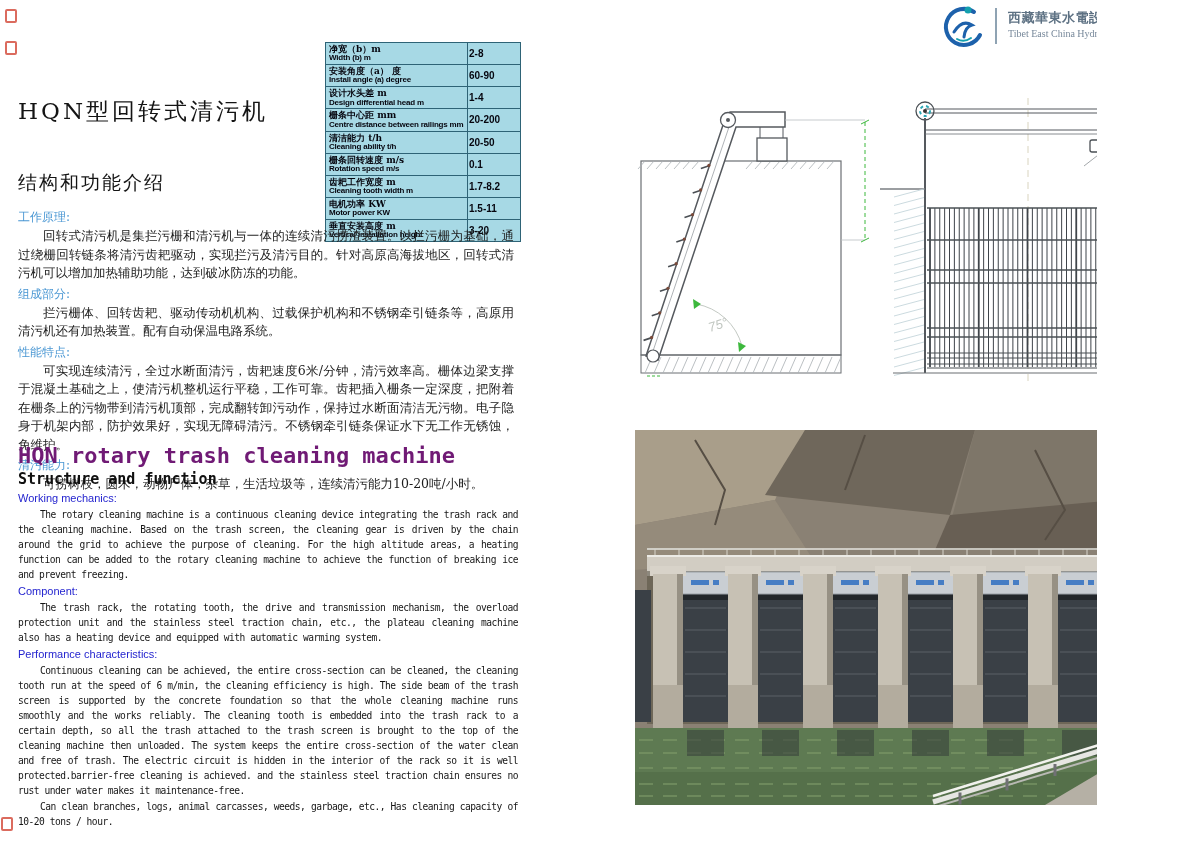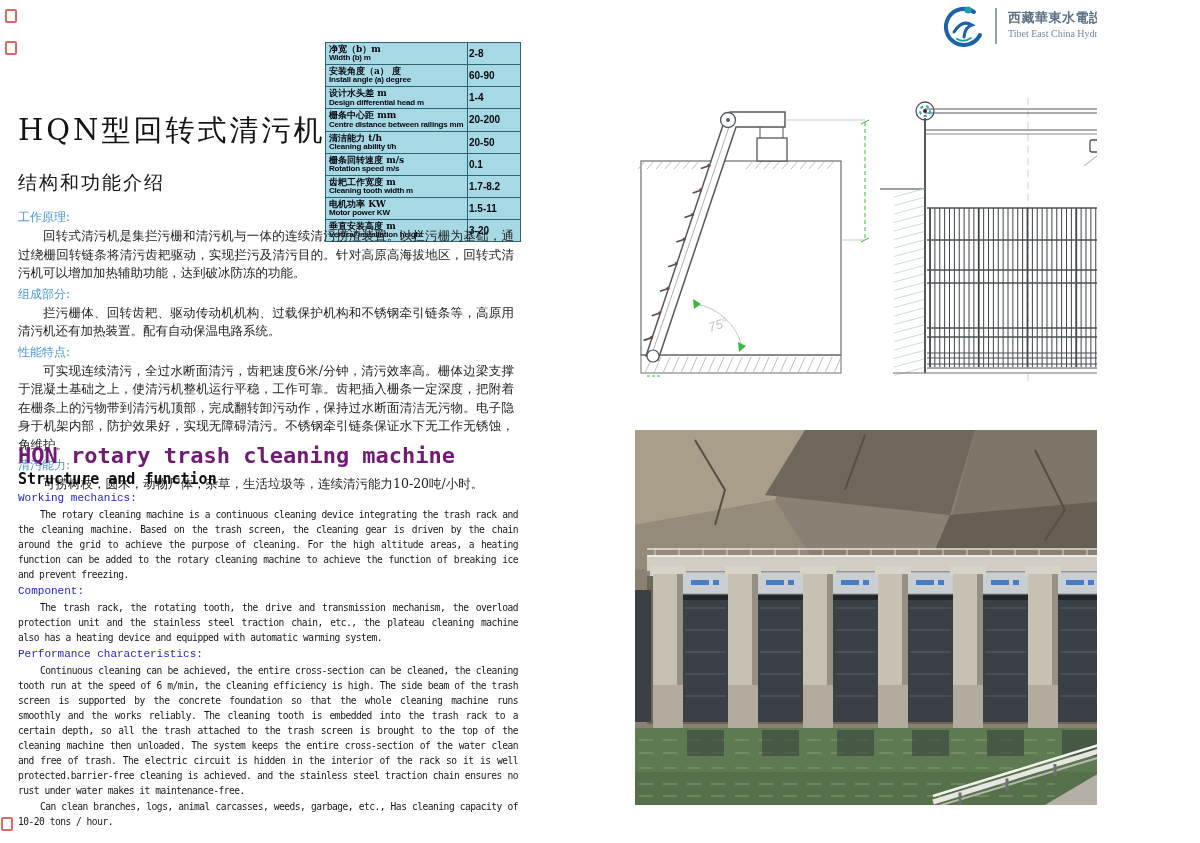--- a/index.html
+++ b/index.html
@@ -22,41 +22,41 @@
   .spec-table{position:absolute;left:325px;top:42px;width:196px;border-collapse:collapse;}
   .spec-table td{border:1px solid #2e6376;background:#a7d9e5;vertical-align:middle;}
   .spec-table .lbl{padding:1px 3px;}
   .spec-table .lc{font-family:"DejaVu Serif","Liberation Serif",serif;font-weight:bold;
       font-size:9px;line-height:1.15;color:#06060f;}
   .spec-table .le{font-family:"Liberation Sans",sans-serif;font-weight:bold;
       font-size:8px;line-height:1.1;letter-spacing:-.2px;color:#06060f;}
   .spec-table .val{width:50px;text-align:left;font-weight:bold;font-size:10px;color:#06060f;}
 
   
-  .cn-title{position:absolute;left:18px;top:111px;
+  .cn-title{position:absolute;left:18px;top:96px;
       font-family:"DejaVu Serif","Liberation Serif",serif;
-      font-size:29px;letter-spacing:3px;color:#141414;}
+      font-size:23px;letter-spacing:3px;color:#141414;}
   .cn-heading{position:absolute;left:18px;top:170px;
       font-family:Liberation Mono, monospace;
       font-size:19px;letter-spacing:2px;color:#141414;}
   .cn-sections{position:absolute;left:18px;top:206px;width:496px;}
   .cn-label{font-family:"DejaVu Serif","Liberation Serif",serif;
       font-size:12px;color:#4a97d3;margin:3px 0 1px 0;}
   .cn-para{margin:0;font-family:"DejaVu Serif","Liberation Serif",serif;
       font-size:12.5px;line-height:18.5px;color:#1c1c1c;text-indent:2em;text-align:justify;}
 
   
   .en-title{position:absolute;left:18px;top:443px;
       font-family:"DejaVu Sans Mono","Liberation Mono",monospace;
       font-size:22px;font-weight:bold;letter-spacing:0;color:#701a75;white-space:nowrap;}
   .en-subtitle{position:absolute;left:18px;top:470px;
       font-family:"DejaVu Sans Mono","Liberation Mono",monospace;
       font-size:15px;font-weight:bold;color:#101010;}
   .en-sections{position:absolute;left:18px;top:490px;width:500px;}
-  .en-label{font-family:Liberation Mono, monospace;
+  .en-label{font-family:Liberation Sans, sans-serif;
       font-size:11px;line-height:17px;color:#2424cf;}
   .en-para{margin:0 0 1px 0;font-family:"DejaVu Sans Mono","Liberation Mono",monospace;
       font-size:9.6px;letter-spacing:-.5px;line-height:15px;color:#151515;
       text-align:justify;text-indent:22px;}
 
   
   .svg-abs{position:absolute;}
 </style>
 </head>
 <body>

